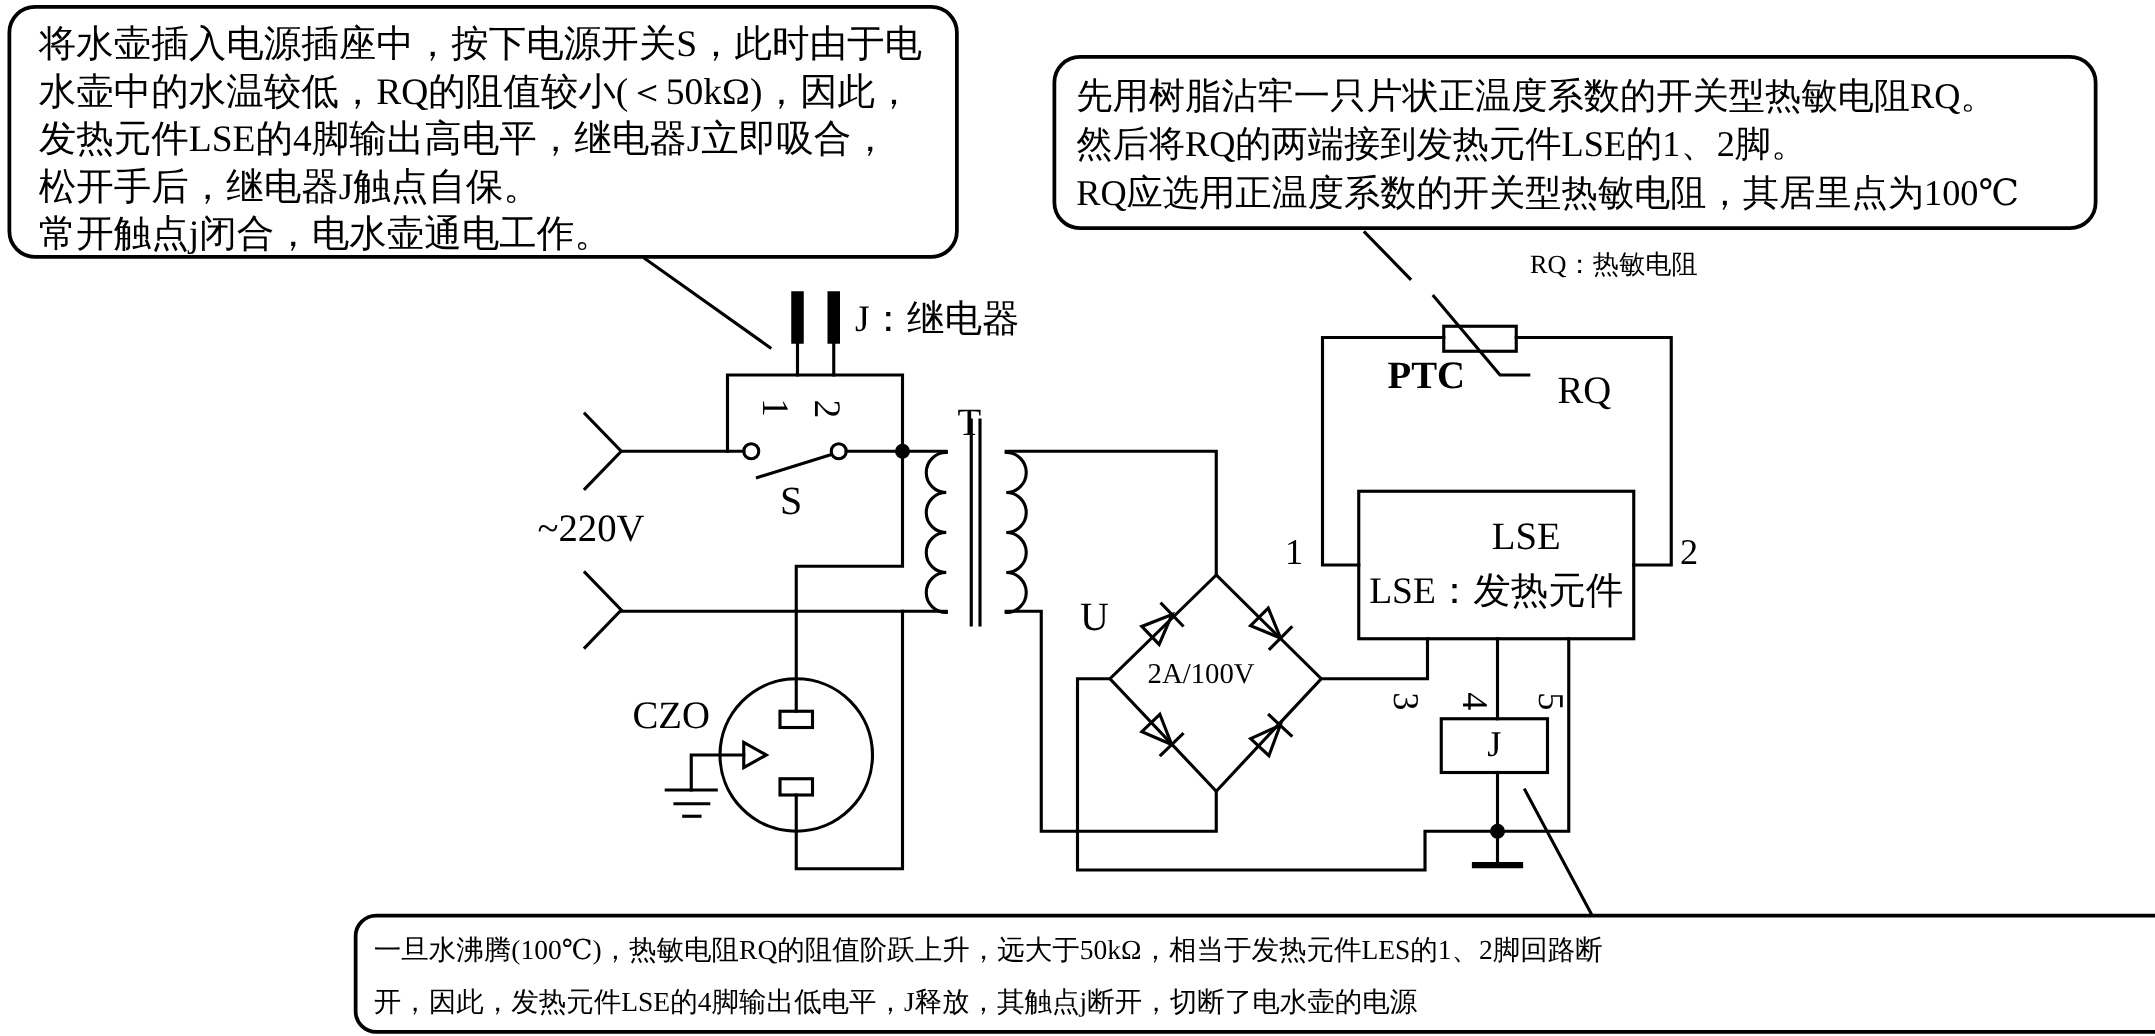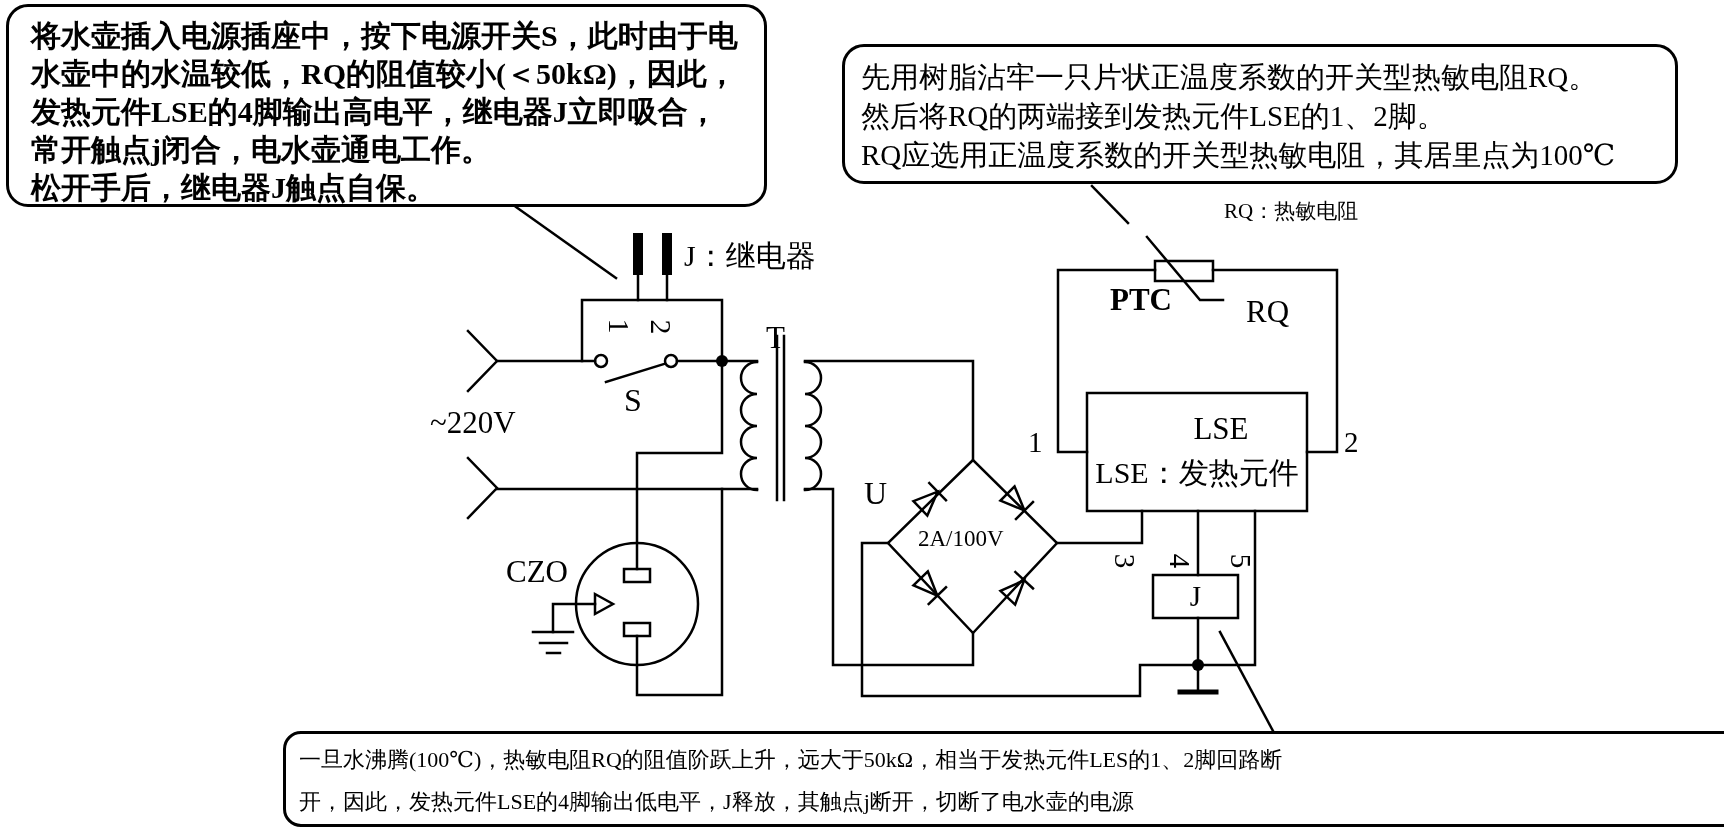--- a/index.html
+++ b/index.html
@@ -122,26 +122,26 @@
       <path d="M1180,692 H1216" stroke-width="5"></path>
     </g>
 
     <g>
       <path d="M516,207 L616,278"></path>
       <path d="M1092,186 L1128,223"></path>
       <path d="M1273,731 L1220,632"></path>
     </g>
   </svg>
 
-  <div class="callout" style="left:6px;top:4px;width:761px;height:203px;padding:10px 18px 0 22px;font-size:30px;line-height:38px;font-weight:bold;">
+  <div class="callout" style="left:6px;top:4px;width:761px;height:203px;padding:10px 18px 0 22px;font-size:30px;line-height:38px;">
     <div class="line">将水壶插入电源插座中，按下电源开关S，此时由于电</div>
     <div class="line">水壶中的水温较低，RQ的阻值较小(＜50kΩ)，因此，</div>
     <div class="line">发热元件LSE的4脚输出高电平，继电器J立即吸合，</div>
+    <div class="line">松开手后，继电器J触点自保。</div>
     <div class="line">常开触点j闭合，电水壶通电工作。</div>
-    <div class="line">松开手后，继电器J触点自保。</div>
   </div>
 
   <div class="callout" style="left:842px;top:44px;width:836px;height:140px;padding:11px 10px 0 16px;font-size:29px;line-height:39px;">
     <div class="line">先用树脂沾牢一只片状正温度系数的开关型热敏电阻RQ。</div>
     <div class="line">然后将RQ的两端接到发热元件LSE的1、2脚。</div>
     <div class="line">RQ应选用正温度系数的开关型热敏电阻，其居里点为100℃</div>
   </div>
 
   <div class="callout" style="left:283px;top:731px;width:1629px;height:96px;border-radius:18px;padding:5px 8px 0 13px;font-size:22px;line-height:42px;">
     <div class="line">一旦水沸腾(100℃)，热敏电阻RQ的阻值阶跃上升，远大于50kΩ，相当于发热元件LES的1、2脚回路断</div>

